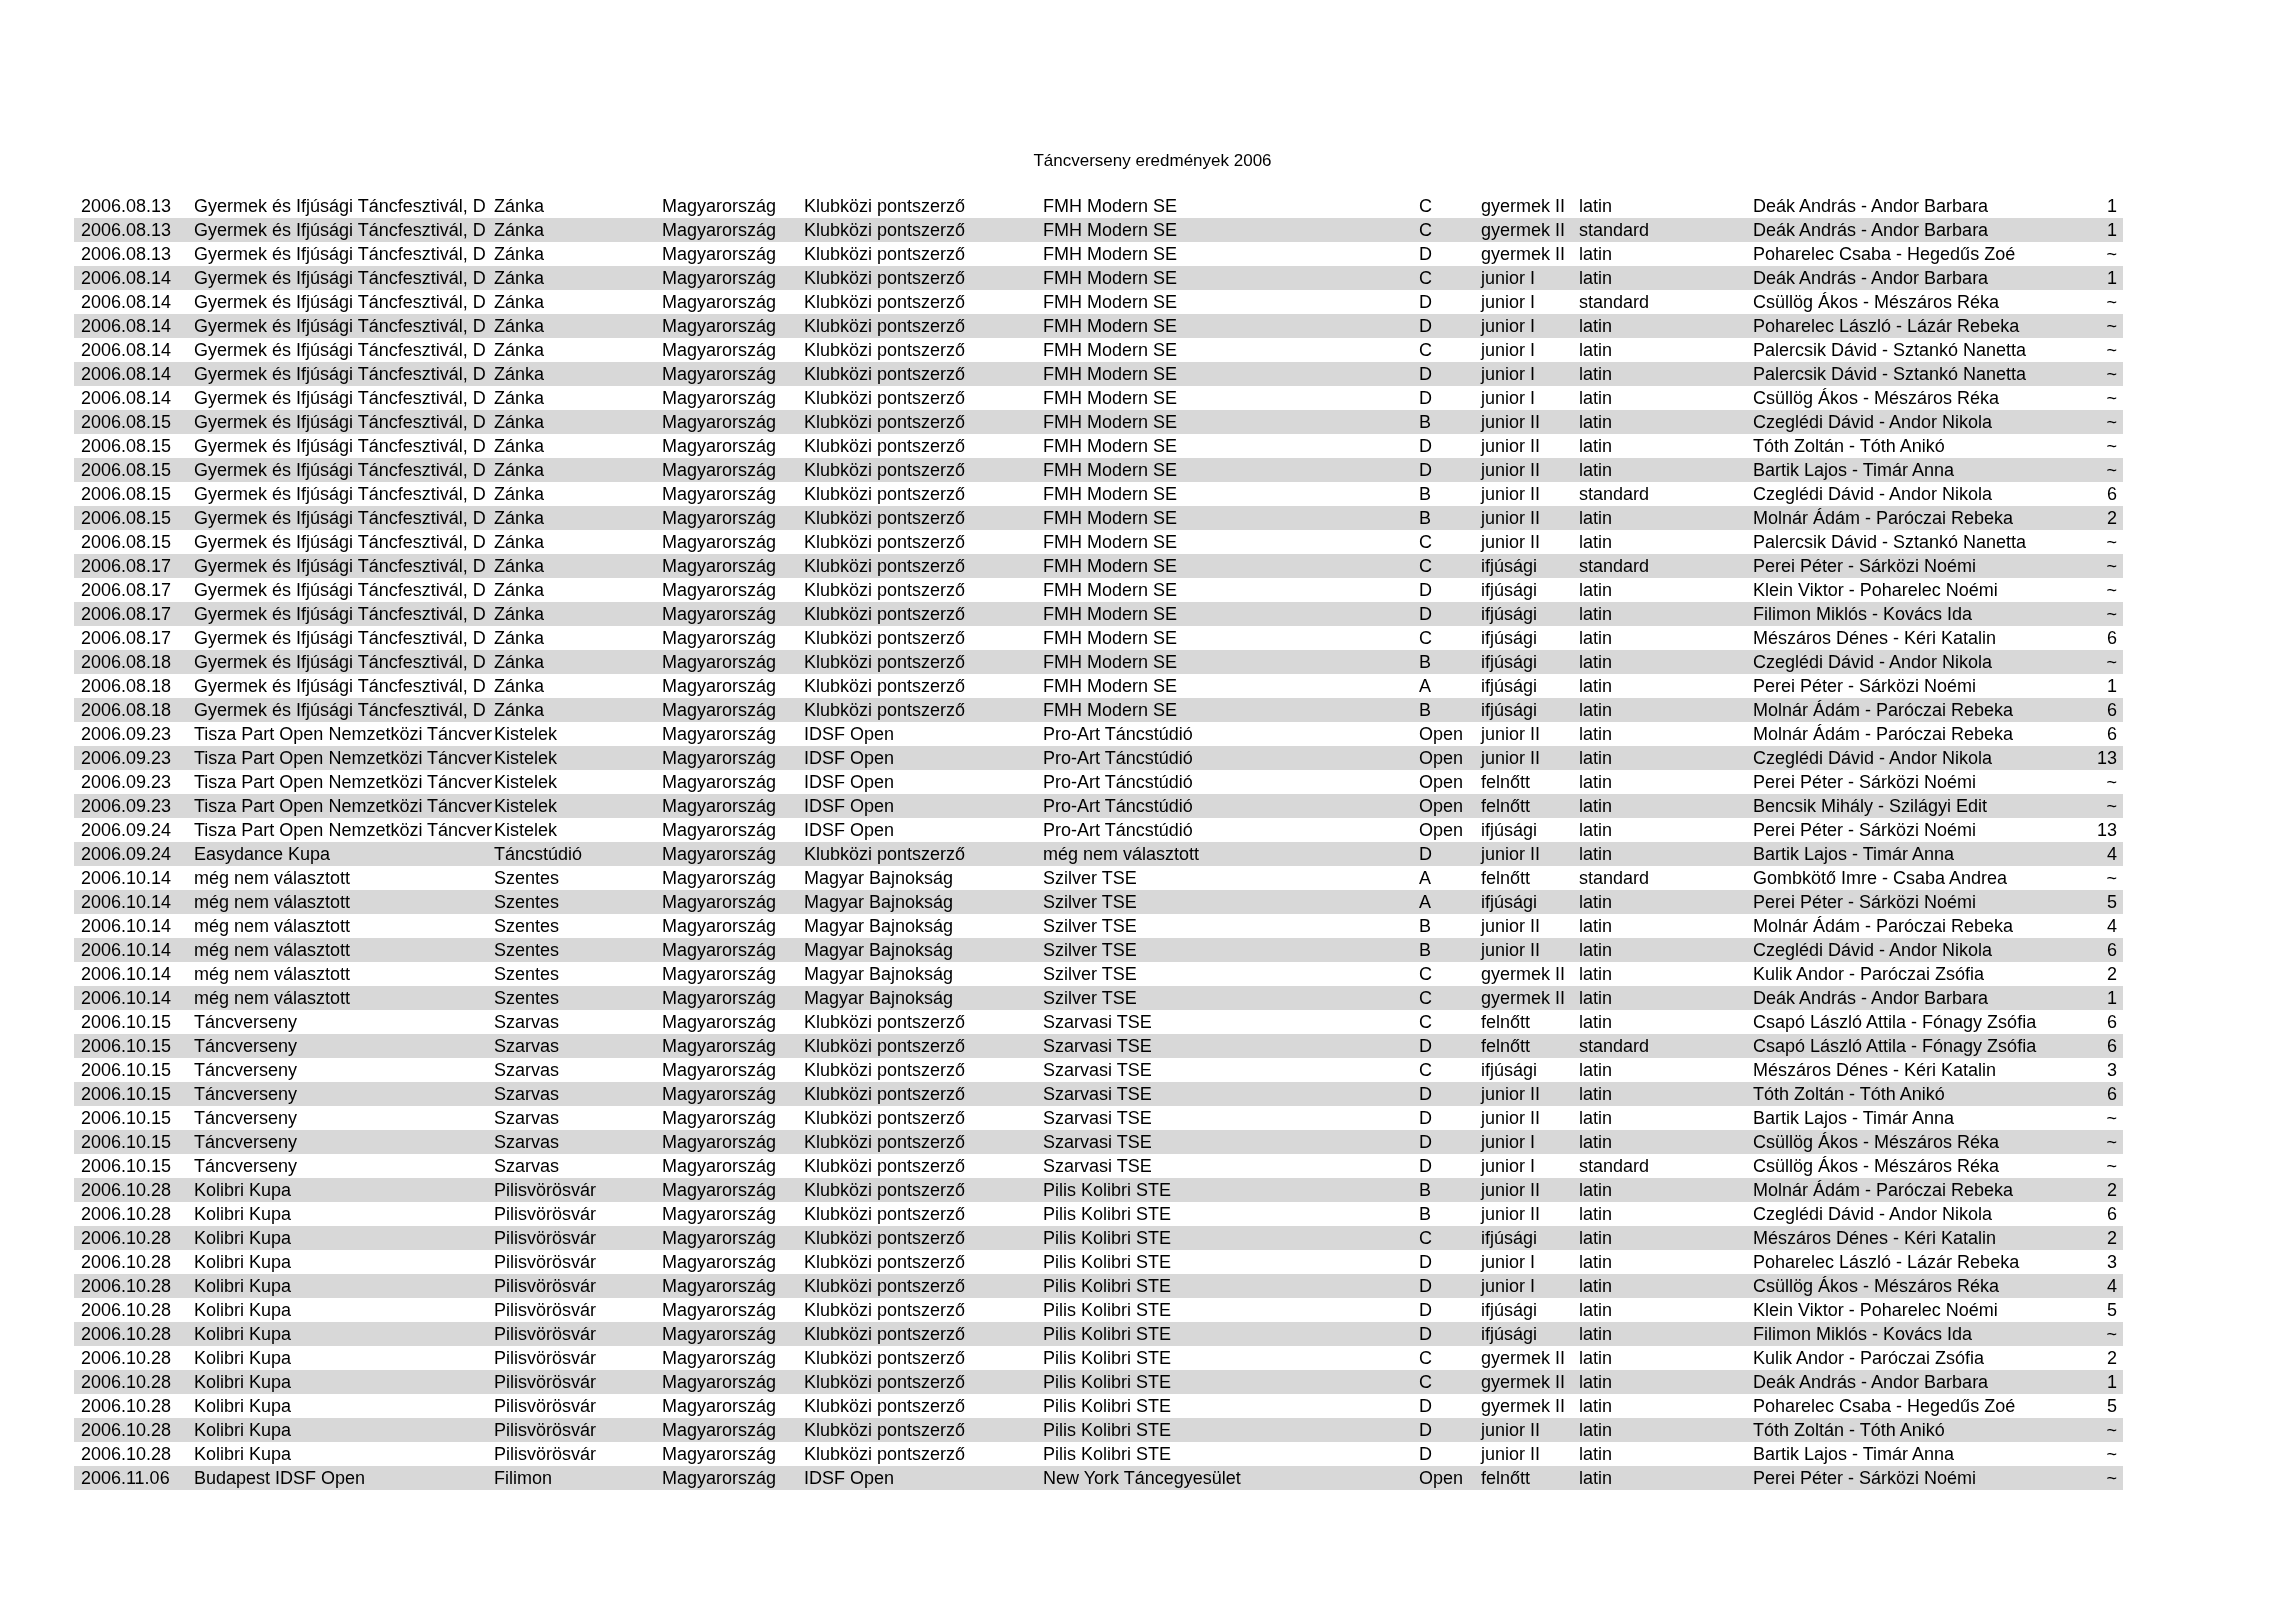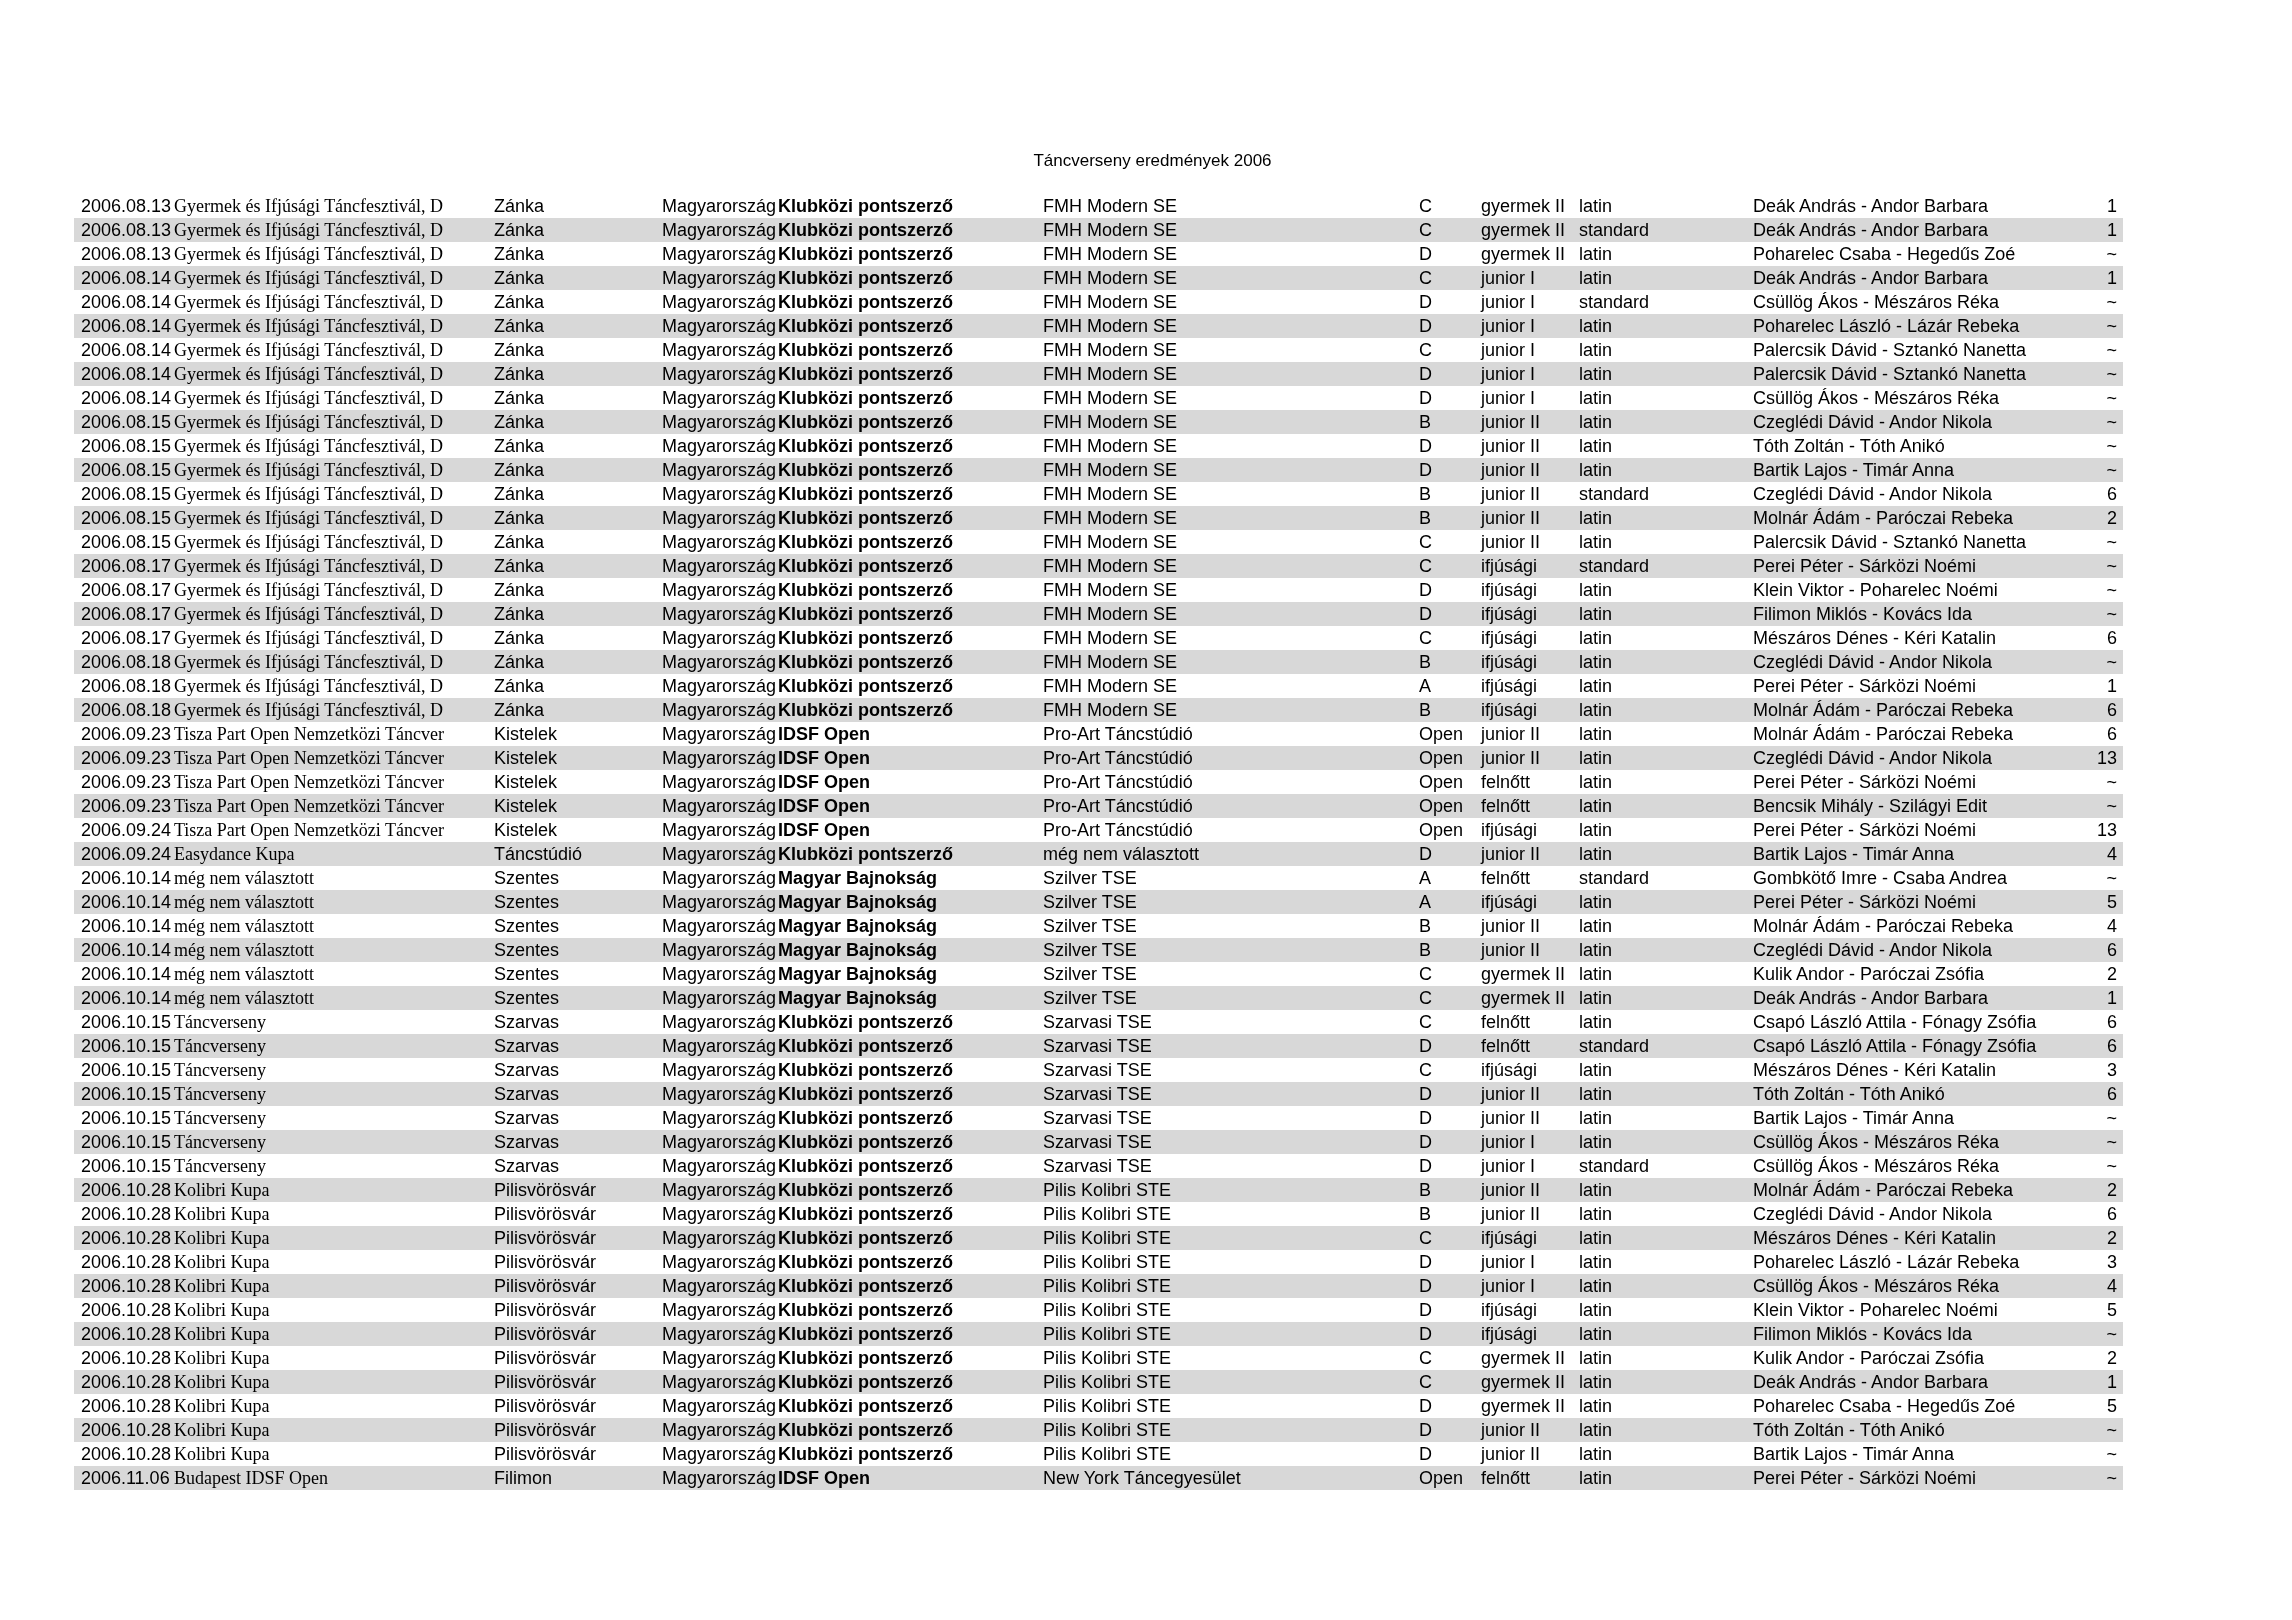--- a/index.html
+++ b/index.html
@@ -41,24 +41,24 @@
     background: #d8d8d8;
   }
   .cell {
     position: absolute;
     top: 0;
     font-size: 18px;
     line-height: 24px;
     white-space: nowrap;
   }
   .c-date    { left: 6.9px; }
-  .c-comp    { left: 100px; width: 306px; overflow: hidden; font-family: Liberation Serif, serif; }
+  .c-comp    { left: 120px; width: 306px; overflow: hidden; }
   .c-city    { left: 420px; width: 165px; overflow: hidden; }
   .c-country { left: 588px; width: 139px; overflow: hidden; }
-  .c-type    { left: 704px; width: 230px; overflow: hidden; font-weight: bold; }
+  .c-type    { left: 730px; width: 230px; overflow: hidden; }
   .c-club    { left: 969px; width: 378px; overflow: hidden; }
   .c-class   { left: 1345px; width: 59px; }
   .c-age     { left: 1407px; width: 95px; }
   .c-style   { left: 1505px; width: 172px; }
   .c-couple  { left: 1679px; }
   .c-place   { left: 1749px; width: 294px; text-align: right; }
 </style>
 </head>
 <body>
 

